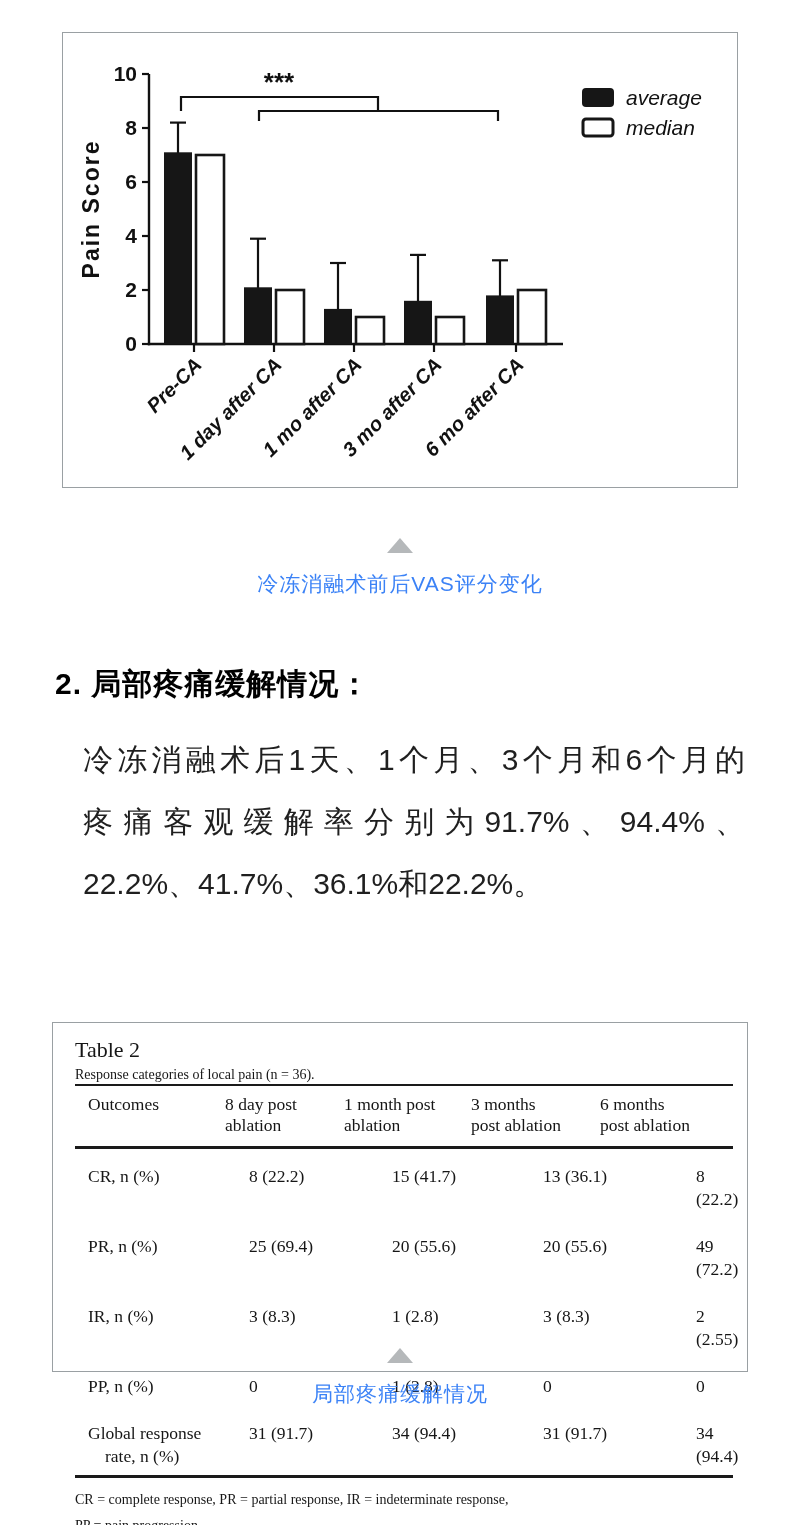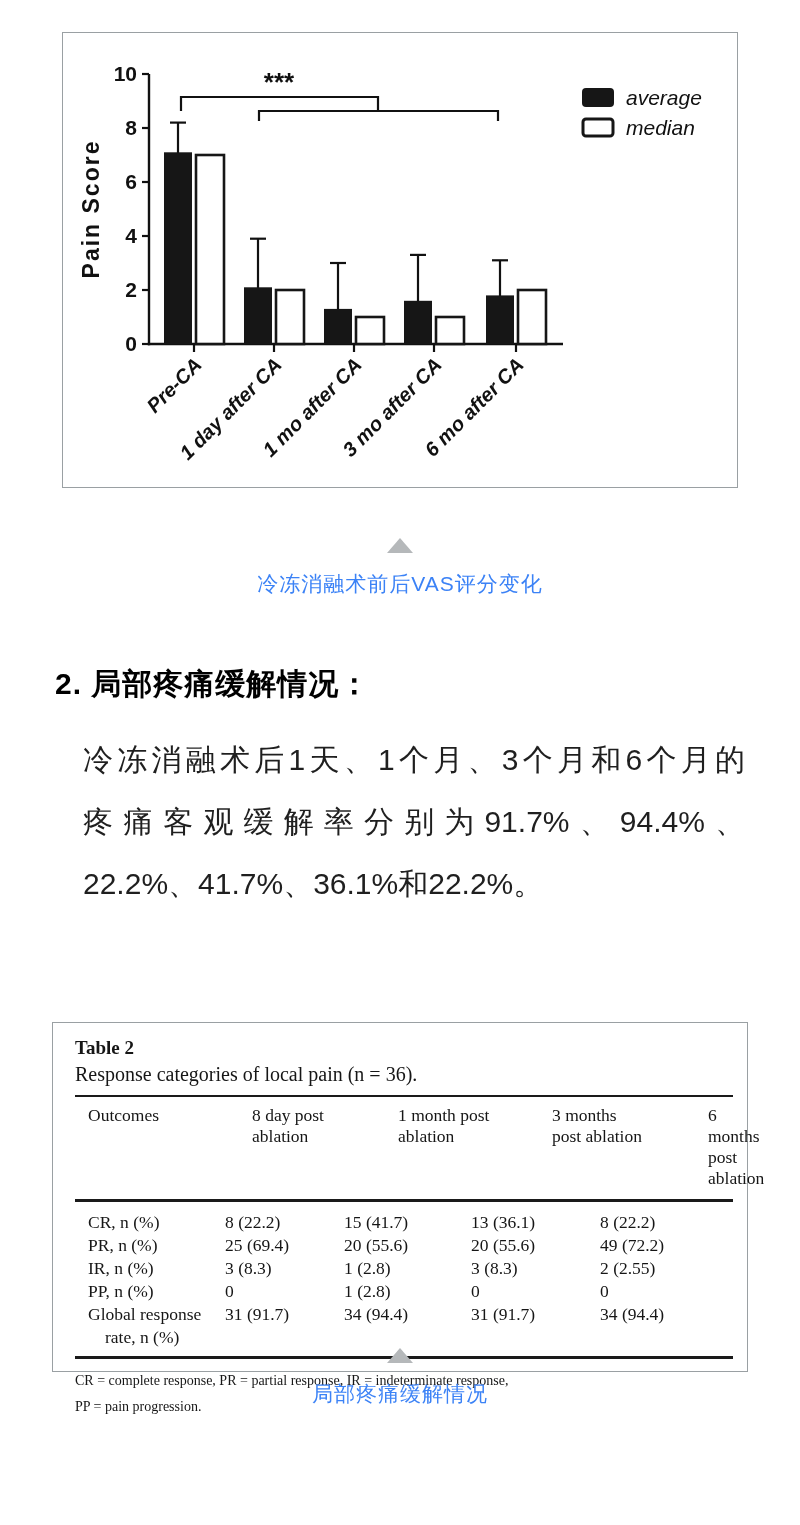--- a/index.html
+++ b/index.html
@@ -43,31 +43,31 @@
     white-space:normal;text-align:justify;text-align-last:justify;
     text-justify:inter-character;
   }
   
   .table-panel{
     position:absolute;left:52px;top:1022px;width:696px;height:350px;
     border:1px solid #9aa0a3;background:#fff;box-sizing:border-box;
     padding:12px 16px 0 22px;
     font-family:"Liberation Serif","DejaVu Serif",serif;color:#161616;
   }
-  .tbl-label{font-size:19px;font-weight:bold;margin-top:2px;}
-  .tbl-caption{font-size:20px;margin-top:4px;margin-bottom:9px;}
+  .tbl-label{font-size:22px;font-weight:normal;margin-top:2px;}
+  .tbl-caption{font-size:14px;margin-top:4px;margin-bottom:1px;}
   .rule-thin{border-top:2px solid #1a1a1a;width:658px;}
   .rule-thick{border-top:3px solid #1a1a1a;width:658px;}
   .tbl-grid{
     display:grid;grid-template-columns:150px 119px 127px 129px auto;
     width:658px;font-size:17.5px;
   }
-  .tbl-head{padding:8px 0 10px;line-height:21px;gap:27px;}
+  .tbl-head{padding:8px 0 10px;line-height:21px;}
   .tbl-head .cell{white-space:pre-line;}
-  .tbl-body{padding:9px 0 7px;line-height:23px;}
+  .tbl-body{padding:16px 0 7px;line-height:23px;gap:24px;}
   .cell-outcome{padding-left:13px;}
   .row-label{padding-left:30px;text-indent:-17px;}
   .tbl-footnote{
     font-size:14px;line-height:26px;margin-top:9px;white-space:pre-line;
   }
 </style>
 </head>
 <body>
 
 <div class="figure-panel">

